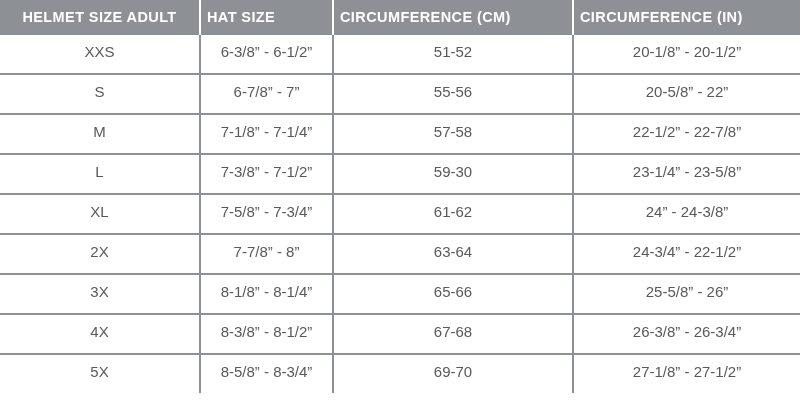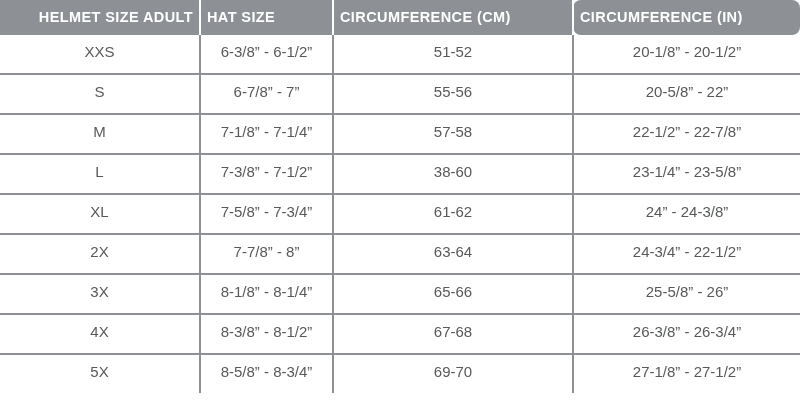--- a/index.html
+++ b/index.html
@@ -29,22 +29,22 @@
     font-size: 14.5px;
     font-weight: bold;
     letter-spacing: 0.4px;
     text-transform: uppercase;
     padding: 9px 6px 10px 6px;
     text-align: left;
     border-right: 2px solid #ffffff;
     vertical-align: middle;
     white-space: nowrap;
   }
-  thead th:last-child { border-right: none; border-radius: 8px; }
-  thead th.first-col { text-align: right; }
+  thead th:last-child { border-right: none; }
+  thead th.first-col { text-align: center; }
 
   tbody td {
     background: #ffffff;
     color: #58595b;
     font-size: 15px;
     text-align: center;
     padding: 8px 6px 13px 6px;
     border-bottom: 2px solid #8d9094;
     border-right: 2px solid #8d9094;
     vertical-align: middle;
@@ -86,21 +86,21 @@
     </tr>
     <tr>
       <td>M</td>
       <td>7-1/8” - 7-1/4”</td>
       <td>57-58</td>
       <td>22-1/2” - 22-7/8”</td>
     </tr>
     <tr>
       <td>L</td>
       <td>7-3/8” - 7-1/2”</td>
-      <td>38-60</td>
+      <td>59-30</td>
       <td>23-1/4” - 23-5/8”</td>
     </tr>
     <tr>
       <td>XL</td>
       <td>7-5/8” - 7-3/4”</td>
       <td>61-62</td>
       <td>24” - 24-3/8”</td>
     </tr>
     <tr>
       <td>2X</td>

